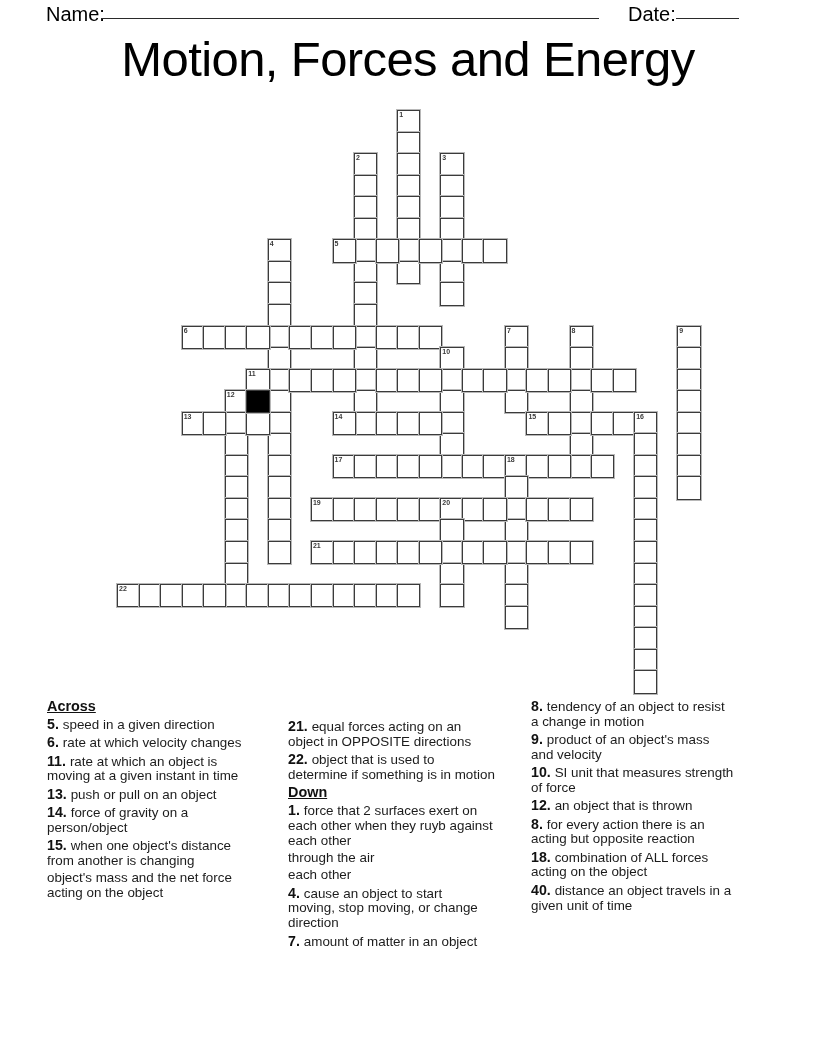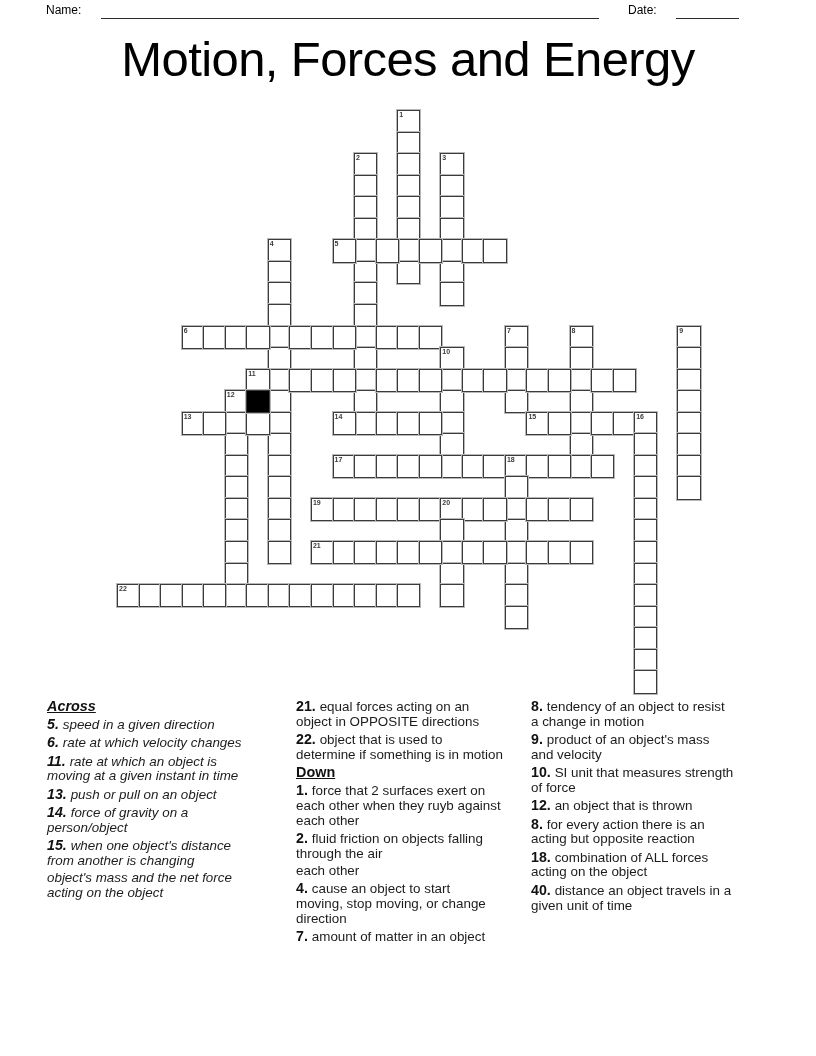--- a/index.html
+++ b/index.html
@@ -2,21 +2,21 @@
 <html><head>
 <meta charset="utf-8">
 <style>
   html,body{margin:0;padding:0;}
   body{
     width:816px;height:1056px;background:#ffffff;position:relative;overflow:hidden;
     font-family:"Liberation Sans","DejaVu Sans",sans-serif;color:#1a1a1a;
   }
   .page{position:absolute;inset:0;}
   
-  .hlabel{position:absolute;font-size:12px;color:#000;top:3px;}
+  .hlabel{position:absolute;font-size:20px;color:#000;top:3px;}
   .hline{position:absolute;top:2px;height:16px;border-bottom:1.6px solid #2a2a2a;}
   #name-label{left:46px;}
   #name-line{left:101px;width:498px;}
   #date-label{left:628px;}
   #date-line{left:676px;width:63px;}
   
   .title{
     position:absolute;left:0;right:0;top:31px;margin:0;text-align:center;
     font-size:49px;font-weight:400;letter-spacing:-0.6px;color:#000;
   }
@@ -26,22 +26,22 @@
     position:absolute;background:#ffffff;border:1.7px solid #3b3b3b;
     box-sizing:border-box;box-shadow:0 0 0 1px #b8b8b8;
   }
   .cell.black{background:#000000;}
   .num{
     position:absolute;top:-1px;left:1px;font-size:7px;line-height:9px;
     color:#3a3a3a;font-weight:600;letter-spacing:0;
   }
   
   .cluecol{position:absolute;top:699px;}
-  #cluecol-0{left:47px;width:240px;font-style:italic;}
-  #cluecol-1{left:296px;width:240px;}
+  #cluecol-0{left:47px;width:240px;}
+  #cluecol-1{left:288px;width:240px;margin-top:20px;}
   #cluecol-2{left:531px;width:250px;}
   .clhead{
     font-size:14.4px;font-weight:700;text-decoration:underline;color:#111;
     margin:0 0 3px 0;line-height:15px;
   }
   .clue{margin:0 0 2.5px 0;}
   .clueline{font-size:13.4px;line-height:14.8px;white-space:nowrap;color:#1c1c1c;}
   .cnum{font-size:14.2px;font-weight:700;color:#111;}
 </style>
 </head>
@@ -329,21 +329,20 @@
         <div class="clueline"><span class="cnum">22. </span>object that is used to</div>
         <div class="clueline">determine if something is in motion</div>
       </div>
       <div class="clhead">Down</div>
       <div class="clue">
         <div class="clueline"><span class="cnum">1. </span>force that 2 surfaces exert on</div>
         <div class="clueline">each other when they ruyb against</div>
         <div class="clueline">each other</div>
       </div>
       <div class="clue">
-        <div class="clueline"><span class="cnum">2. </span>fluid friction on objects falling</div>
         <div class="clueline">through the air</div>
       </div>
       <div class="clue">
         <div class="clueline">each other</div>
       </div>
       <div class="clue">
         <div class="clueline"><span class="cnum">4. </span>cause an object to start</div>
         <div class="clueline">moving, stop moving, or change</div>
         <div class="clueline">direction</div>
       </div>

